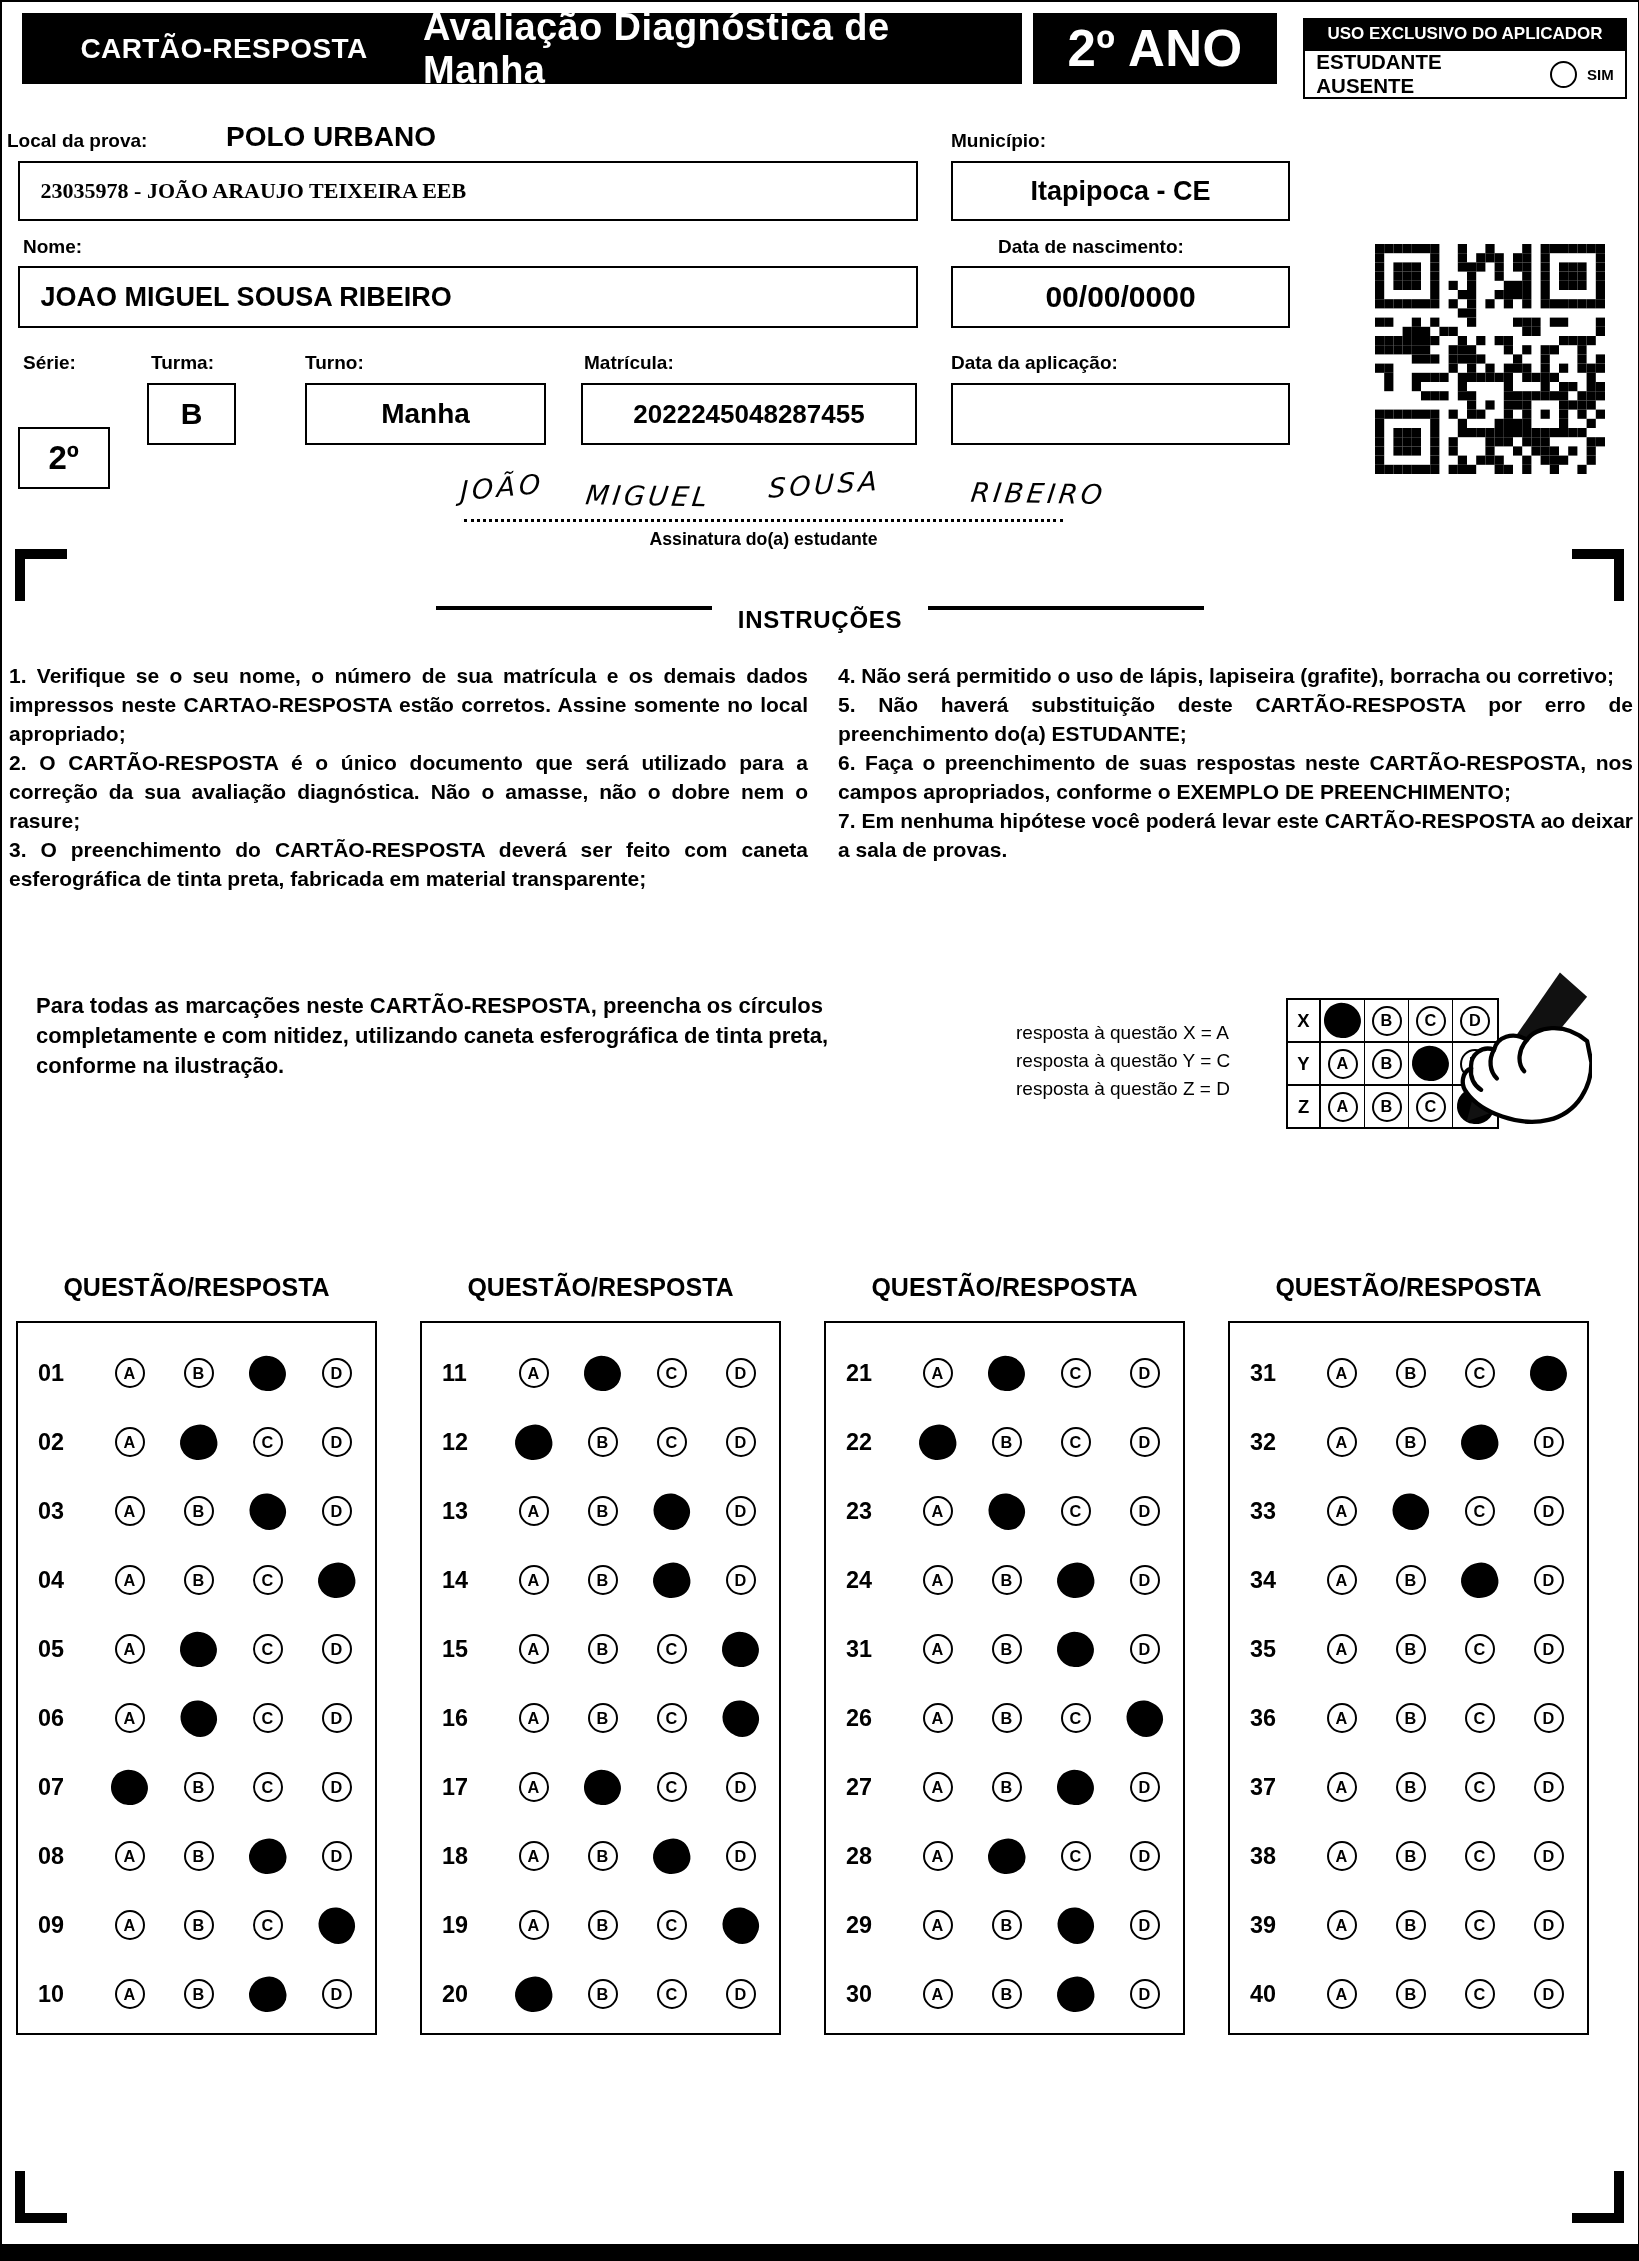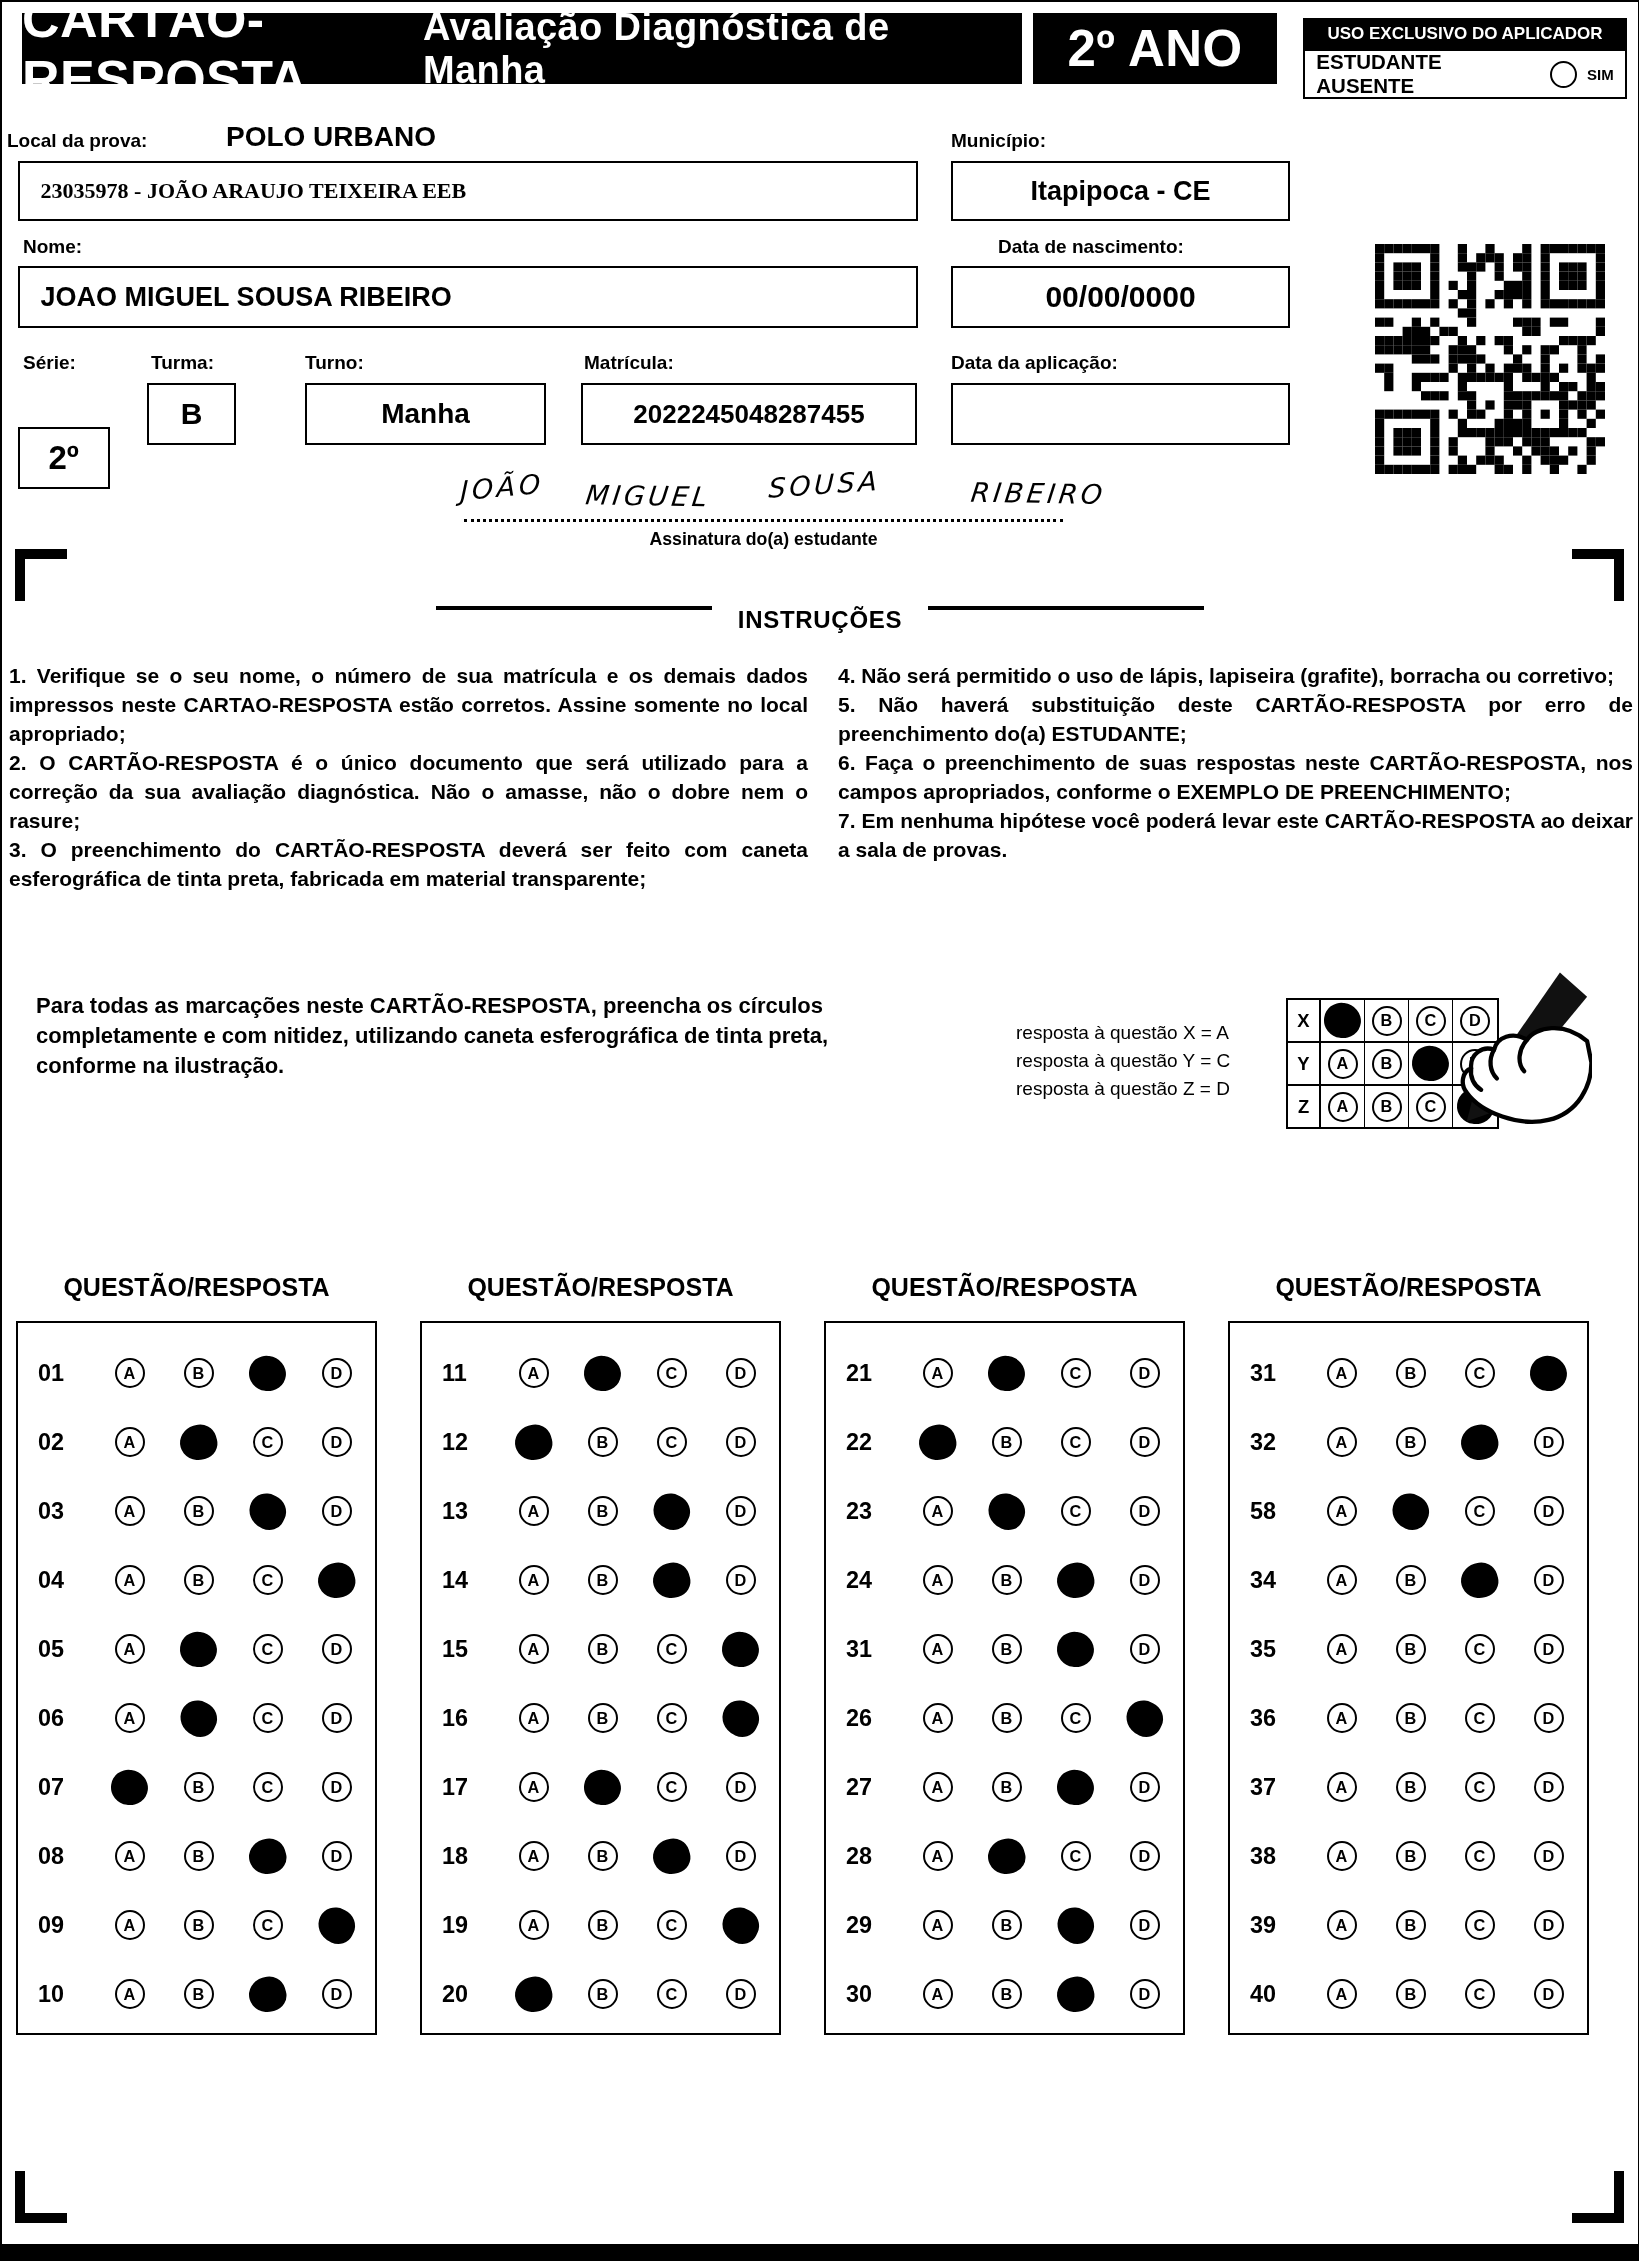--- a/index.html
+++ b/index.html
@@ -90,21 +90,21 @@
 
   
   .qrcode { position:absolute; left:1373px; top:242px; width:230px; height:230px; }
   .qrcode svg { width:100%; height:100%; }
 </style>
 </head>
 <body>
 
 <div class="page">
 
-  <div class="hdr-box" style="left:20px;top:11.3px;width:404px;height:71px;font-size:52px;">CARTÃO-RESPOSTA</div>
+  <div class="hdr-box" style="left:20px;top:11.3px;width:404px;height:71px;font-size:28px;">CARTÃO-RESPOSTA</div>
   <div class="hdr-box" style="left:421px;top:11.3px;width:599px;height:71px;font-size:38px;">Avaliação Diagnóstica de Manha</div>
   <div class="hdr-box" style="left:1031px;top:11.3px;width:244px;height:71px;font-size:51px;">2º ANO</div>
 
   <div class="abs" style="left:1301px;top:16px;width:324px;">
     <div class="applicator-strip">USO EXCLUSIVO DO APLICADOR</div>
     <div class="absent-box">
       <span class="absent-label">ESTUDANTE AUSENTE</span>
       <span class="absent-circle"></span>
       <span class="absent-sim">SIM</span>
     </div>
@@ -1034,21 +1034,21 @@
           <span class="bubble">B</span>
         </div>
         <div class="q-cell">
           <span class="bubble filled">C</span>
         </div>
         <div class="q-cell">
           <span class="bubble">D</span>
         </div>
       </div>
       <div class="q-row">
-        <span class="q-num">58</span>
+        <span class="q-num">33</span>
         <div class="q-cell">
           <span class="bubble">A</span>
         </div>
         <div class="q-cell">
           <span class="bubble filled">B</span>
         </div>
         <div class="q-cell">
           <span class="bubble">C</span>
         </div>
         <div class="q-cell">

